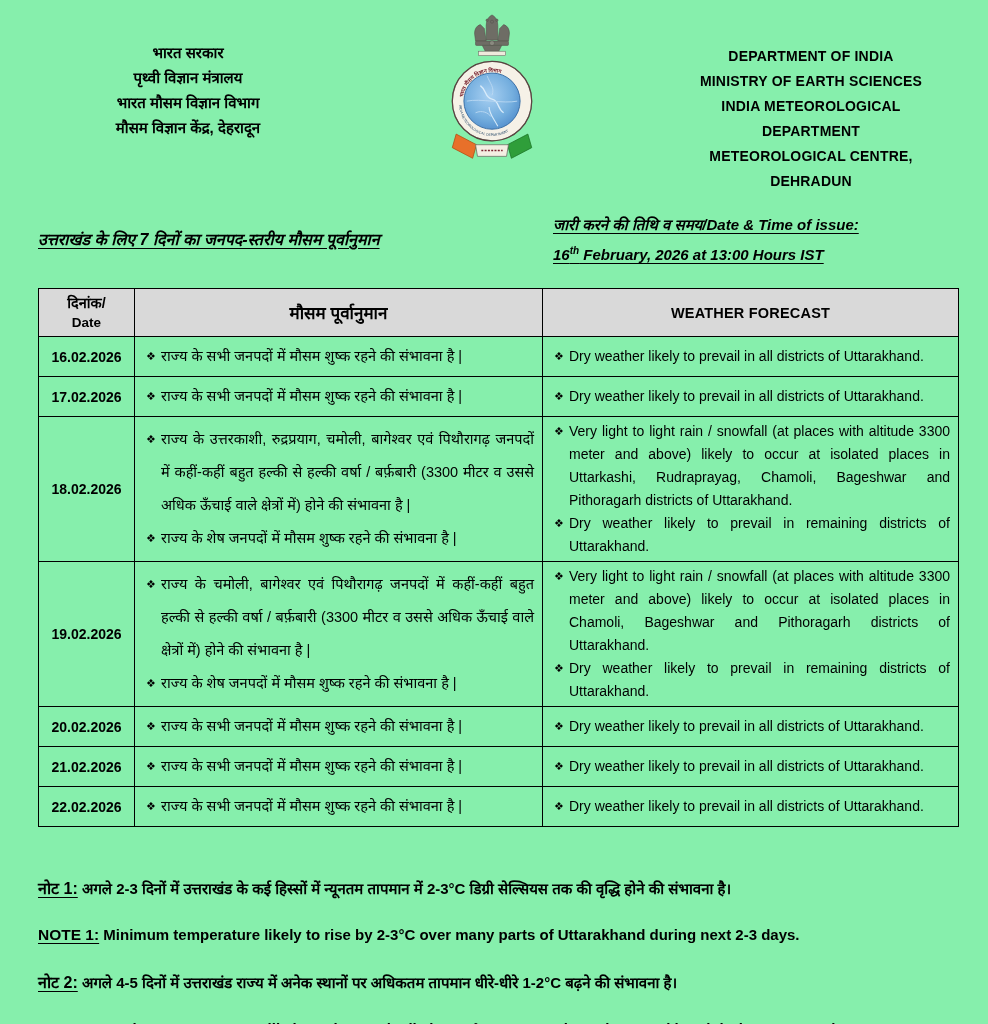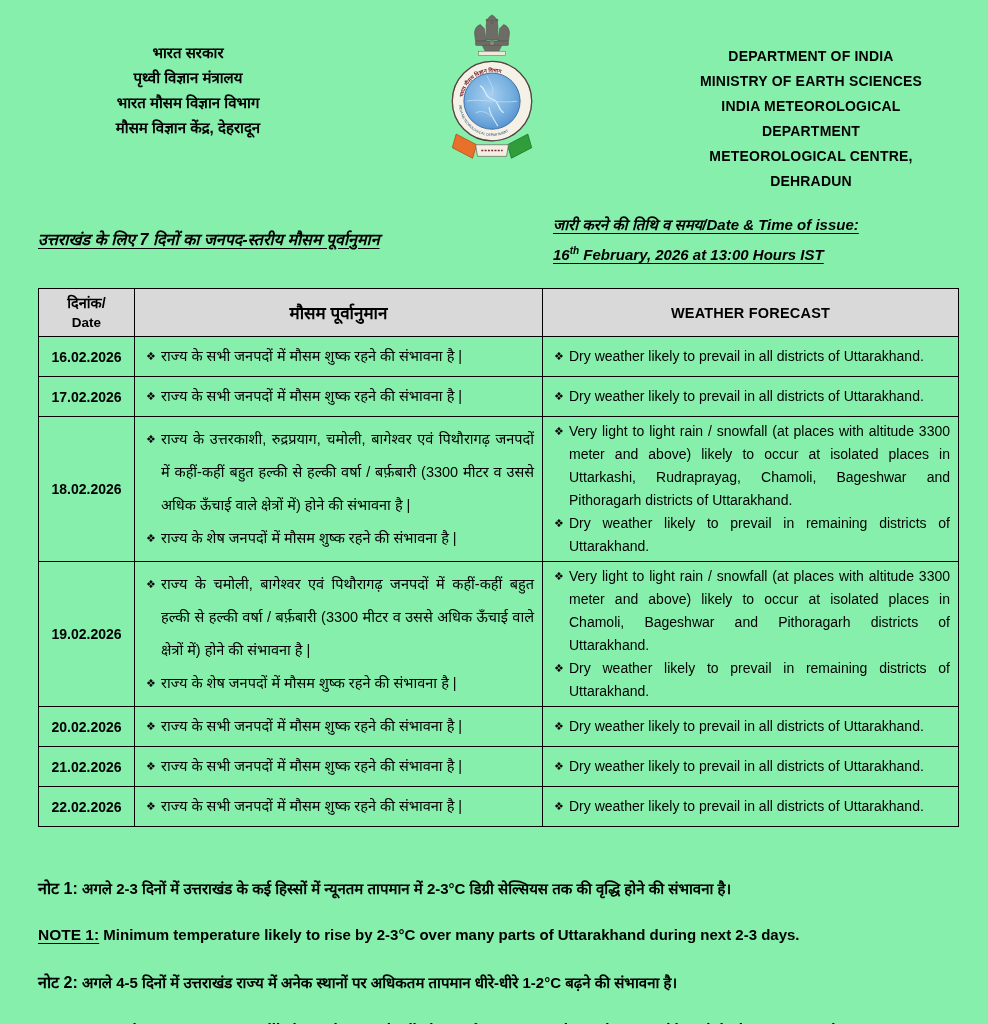--- a/index.html
+++ b/index.html
@@ -76,21 +76,21 @@
   .hi-cell .b-line .bullet { line-height: 33px; }
   .en-cell .b-line .bullet { line-height: 23px; }
   .b-line .b-text { flex: 1 1 auto; text-align: justify; }
   .hi-cell .b-text { font-size: 14.5px; line-height: 33px; }
   .en-cell .b-text { font-size: 14px; line-height: 23px; }
 
   
   .notes { margin: 50px 30px 0 38px; }
   .note-line { margin-bottom: 27px; }
   .note-hi { font-weight: bold; font-size: 15px; }
-  .note-hi .nlabel { text-underline-offset: 3px; font-size: 16px; margin-top: 20px; }
+  .note-hi .nlabel { text-decoration: underline; text-underline-offset: 3px; font-size: 16px; margin-top: 20px; }
   .note-en { font-weight: bold; font-size: 15px; }
   .note-en .nlabel { text-decoration: underline; text-underline-offset: 3px; font-size: 15.5px; margin-top: 40px; }
 </style>
 </head>
 <body>
 
 <div class="page">
 
   <div class="header-row">
     <div class="org-hindi">

